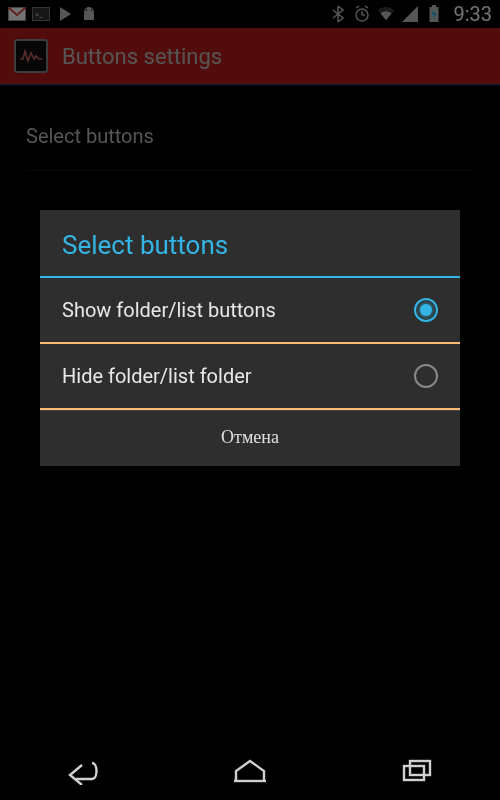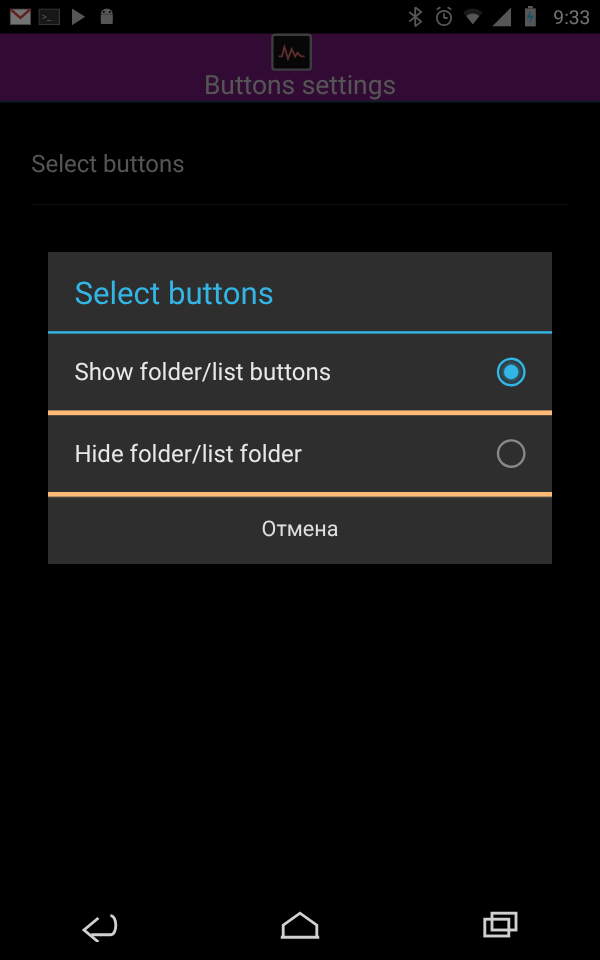--- a/index.html
+++ b/index.html
@@ -18,30 +18,29 @@
     display: flex;
     align-items: center;
     padding: 0 8px;
     font-size: 14px;
     color: #bfbfbf;
   }
   .status-left { display: flex; gap: 6px; align-items: center; }
   .status-right { margin-left: auto; display: flex; gap: 6px; align-items: center; }
   .status-icon { width: 18px; height: 18px; display: inline-flex; align-items: center; justify-content: center; }
   .status-icon svg { display:block; }
-  .clock { font-size: 16px; color: #fff; margin-left: 4px; }
+  .clock { font-size: 20px; color: #fff; margin-left: 4px; }
 
   
   .action-bar {
     height: 56px;
     display: flex;
     align-items: center;
     padding: 0 14px;
-    background: #701a75;
-    flex-direction: column;
+    background: #b91c1c;
   }
   .app-icon {
     width: 34px; height: 34px;
     border: 2px solid #888;
     border-radius: 3px;
     margin-right: 14px;
     display: flex; align-items: center; justify-content: center;
     background: #111;
   }
   .app-icon svg { display:block; }
@@ -76,41 +75,42 @@
   .dialog-title {
     font-size: 26px;
     color: #33b5e5;
     padding: 20px 22px 16px;
     font-weight: 400;
   }
   .dialog-title-divider { height: 2px; background: #33b5e5; }
   .option {
     display: flex; align-items: center;
     padding: 20px 22px;
-    border-bottom: 4px solid #fdba74;
+    border-bottom: 2px solid #fdba74;
   }
   .option:last-of-type { border-bottom: 1px solid #3a3a3a; }
   .option-label { font-size: 20px; color: #e8e8e8; flex: 1; }
   .radio {
     width: 24px; height: 24px;
     border: 2px solid #888; border-radius: 50%;
     display: inline-flex; align-items: center; justify-content: center;
   }
   .radio.checked { border-color: #33b5e5; }
   .radio.checked::after {
     content: ""; width: 12px; height: 12px; border-radius: 50%;
     background: #33b5e5;
     box-shadow: 0 0 6px #33b5e5;
   }
   .dialog-button {
     text-align: center;
     padding: 16px 0 18px;
     font-size: 18px;
     color: #e0e0e0;
     border-top: 1px solid #444;
+    font-family: Liberation Serif, serif;
   }
 
   
   .nav-bar {
     position: absolute; bottom: 0; left: 0; right: 0;
     height: 58px;
     background: #000;
     display: flex; align-items: center; justify-content: space-around;
   }
   .nav-btn { width: 72px; height: 40px; display:flex; align-items:center; justify-content:center; }

